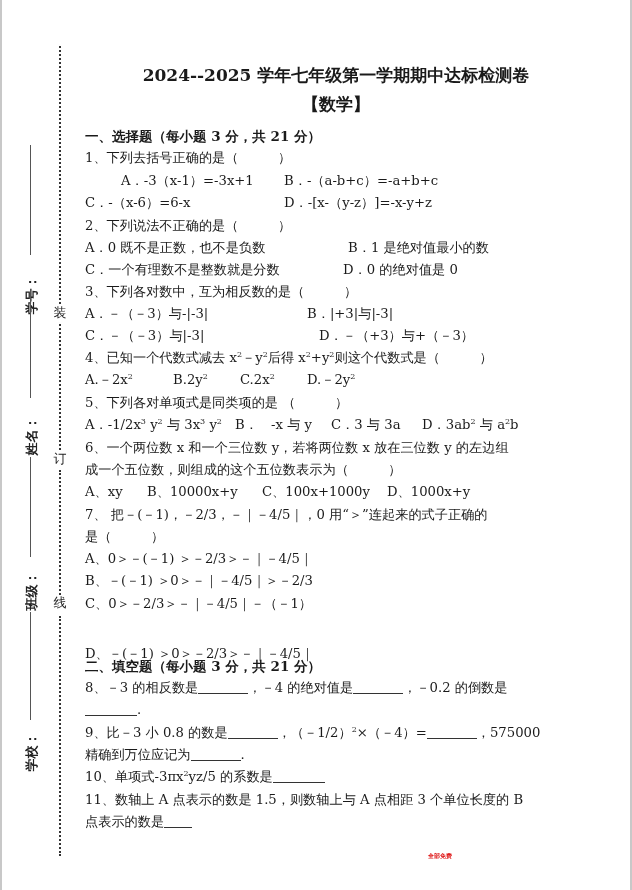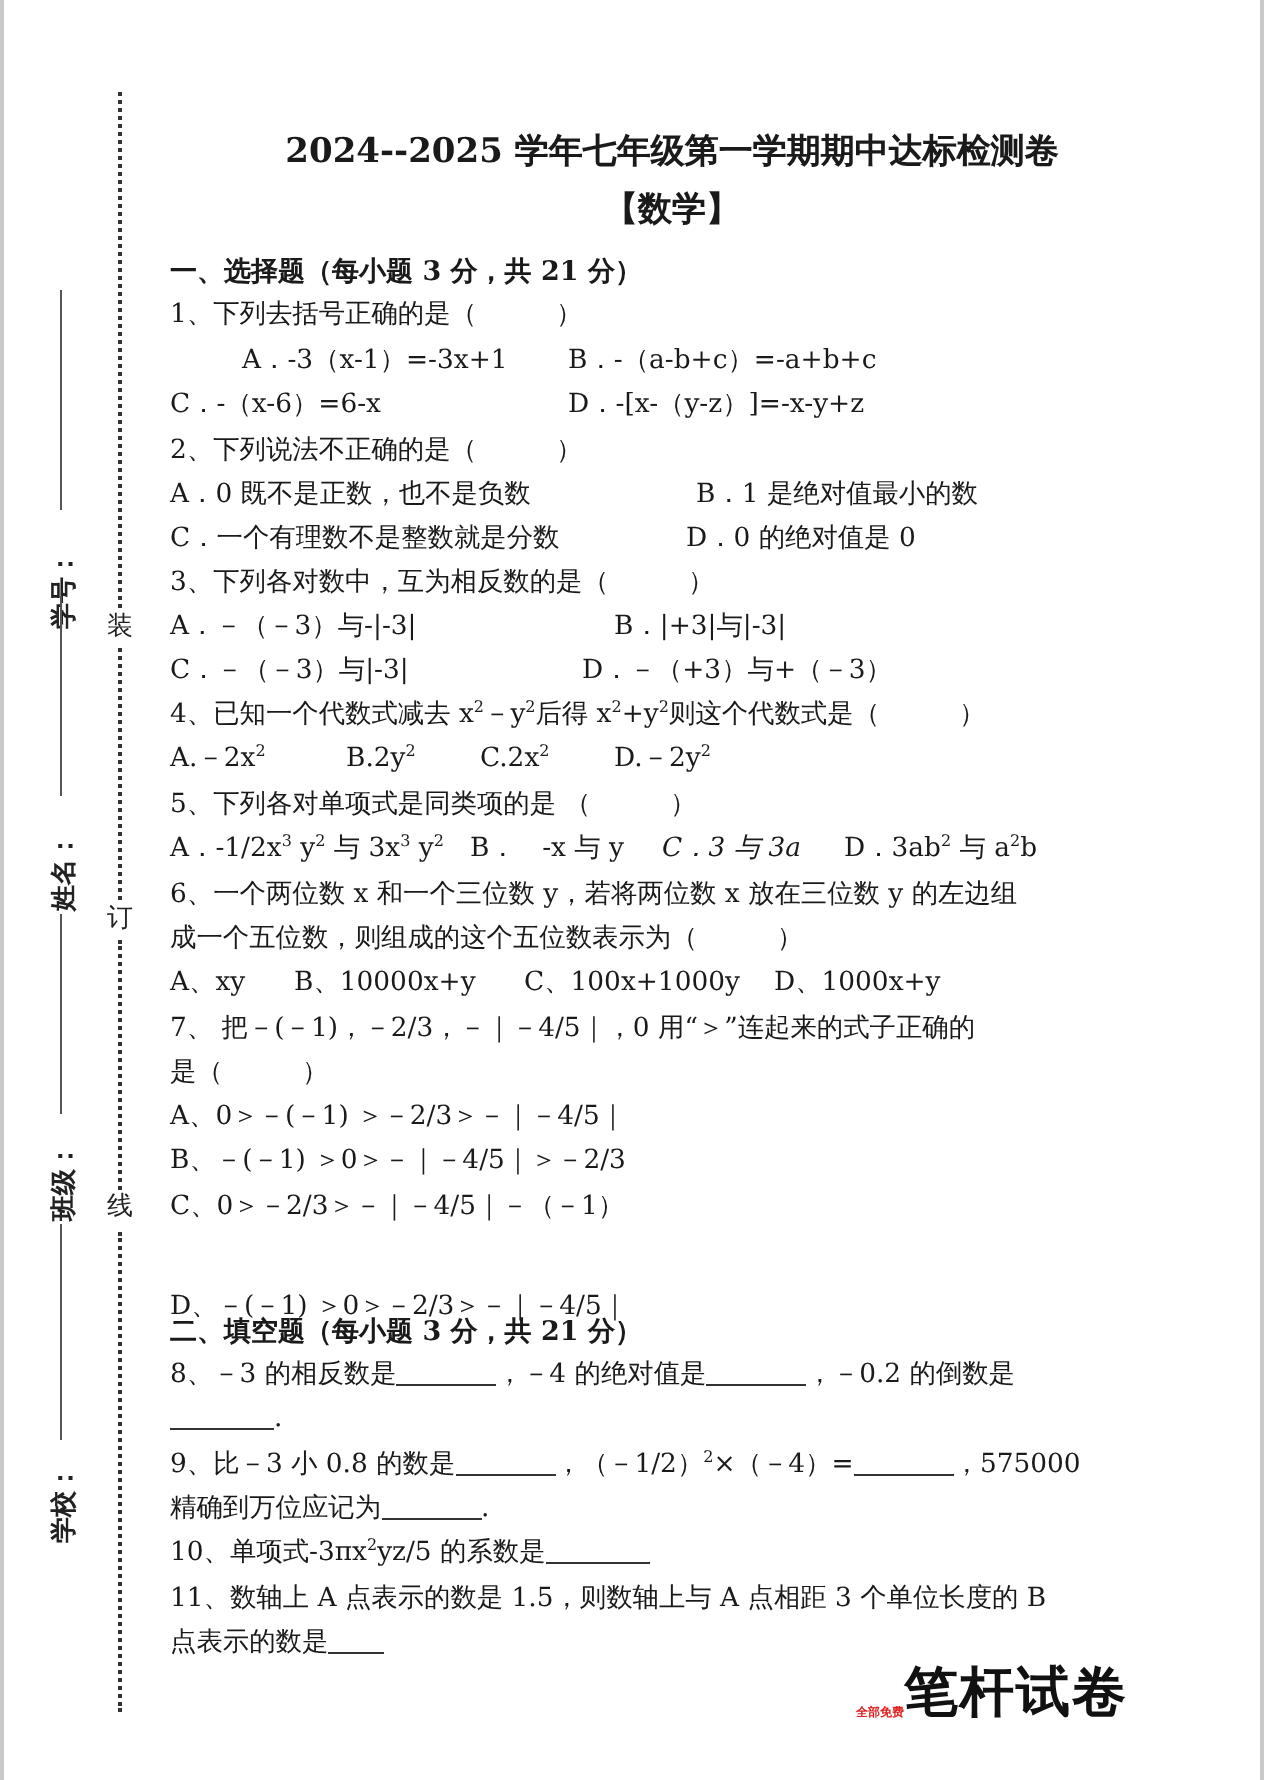--- a/index.html
+++ b/index.html
@@ -78,38 +78,38 @@
   <span class="opt" style="left:258px;">D．0 的绝对值是 0</span>
 </div>
 
 <div class="line" style="top:283px;">3、下列各对数中，互为相反数的是（　　　）</div>
 <div class="line" style="top:305px;">
   <span class="opt" style="left:0;">A．－（－3）与-|-3|</span>
   <span class="opt" style="left:222px;">B．|+3|与|-3|</span>
 </div>
 <div class="line" style="top:327px;">
   <span class="opt" style="left:0;">C．－（－3）与|-3|</span>
-  <span class="opt" style="left:206px;">D．－（+3）与+（－3）</span>
+  <span class="opt" style="left:234px;">D．－（+3）与+（－3）</span>
 </div>
 
 <div class="line" style="top:349px;">
   <span>4、已知一个代数式减去 x</span><sup>2</sup><span>－y</span><sup>2</sup><span>后得 x</span><sup>2</sup><span>+y</span><sup>2</sup><span>则这个代数式是（　　　）</span>
 </div>
 <div class="line" style="top:371px;">
   <span class="opt" style="left:0;"><span>A.－2x</span><sup>2</sup></span>
   <span class="opt" style="left:88px;"><span>B.2y</span><sup>2</sup></span>
   <span class="opt" style="left:155px;"><span>C.2x</span><sup>2</sup></span>
   <span class="opt" style="left:222px;"><span>D.－2y</span><sup>2</sup></span>
 </div>
 
 <div class="line" style="top:394px;">5、下列各对单项式是同类项的是 （　　　）</div>
 <div class="line" style="top:416px;">
   <span class="opt" style="left:0;"><span>A．-1/2x</span><sup>3</sup><span>&nbsp;</span><span>y</span><sup>2</sup><span>&nbsp;</span><span>与 3x</span><sup>3</sup><span>&nbsp;</span><span>y</span><sup>2</sup></span>
   <span class="opt" style="left:150px;">B．　-x 与 y</span>
-  <span class="opt" style="left:246px;font-style:italic;">C．3 与 3a</span>
+  <span class="opt" style="left:246px;">C．3 与 3a</span>
   <span class="opt" style="left:337px;"><span>D．3ab</span><sup>2</sup><span>&nbsp;</span><span>与 a</span><sup>2</sup><span>b</span></span>
 </div>
 
 <div class="line" style="top:439px;">6、一个两位数 x 和一个三位数 y，若将两位数 x 放在三位数 y 的左边组</div>
 <div class="line" style="top:461px;">成一个五位数，则组成的这个五位数表示为（　　　）</div>
 <div class="line" style="top:483px;">
   <span class="opt" style="left:0;">A、xy</span>
   <span class="opt" style="left:62px;">B、10000x+y</span>
   <span class="opt" style="left:177px;">C、100x+1000y</span>
   <span class="opt" style="left:302px;">D、1000x+y</span>
@@ -141,15 +141,14 @@
 <div class="line" style="top:768px;">
   <span>10、单项式-3πx</span><sup>2</sup><span>yz/5 的系数是</span><span class="blank" style="width:52px;"></span>
 </div>
 
 <div class="line" style="top:791px;">11、数轴上 A 点表示的数是 1.5，则数轴上与 A 点相距 3 个单位长度的 B</div>
 <div class="line" style="top:813px;">
   <span>点表示的数是</span><span class="blank" style="width:28px;"></span>
 </div>
 
 <div class="logo">
-  <div class="logo-main">笔杆试卷</div>
   <div class="logo-free">全部免费</div>
 </div>
 
 </body></html>

